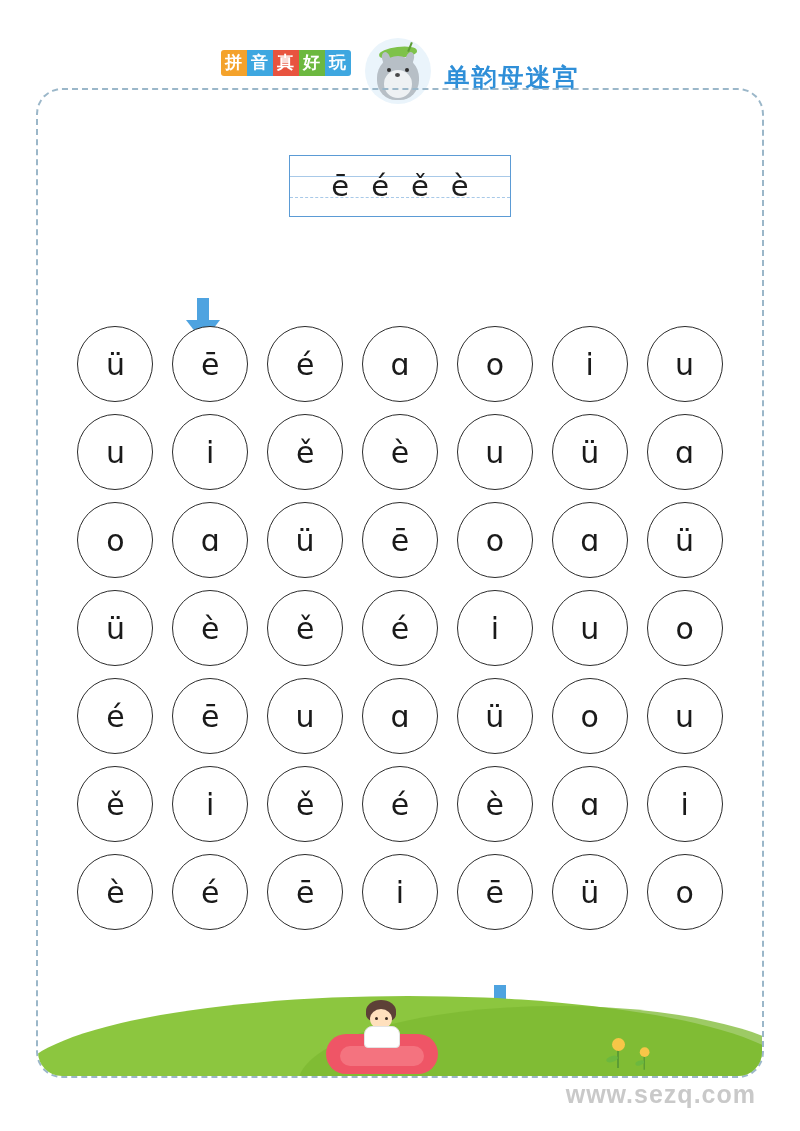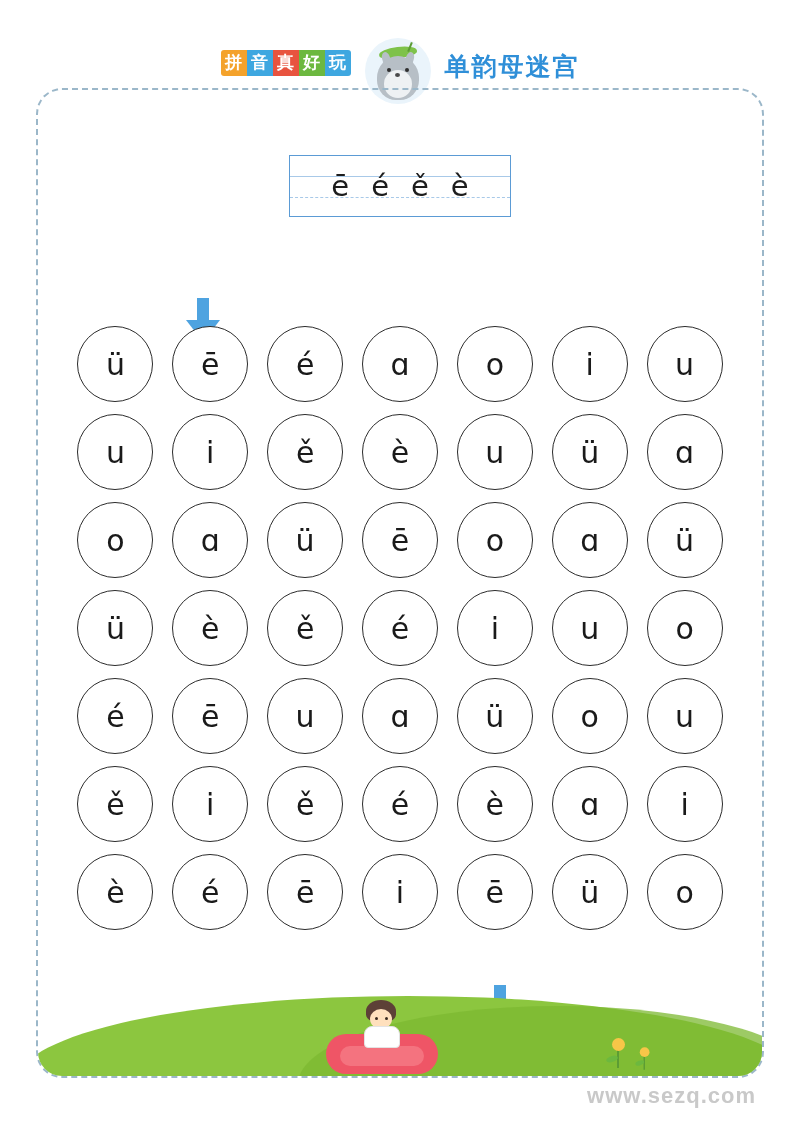--- a/index.html
+++ b/index.html
@@ -125,21 +125,21 @@
     position: absolute;
     top: 35px;
     left: 30px;
     width: 5px;
     height: 4px;
     background: #4a4a4a;
     border-radius: 50%;
   }
 
   .title {
-    margin-top: 12px;
+    margin-top: 23px;
     color: #2f8fd8;
     font-size: 25px;
     font-weight: bold;
     letter-spacing: 2px;
   }
 
   
   .frame {
     position: absolute;
     left: 36px;
@@ -371,21 +371,21 @@
     background: #6cb83f; border-radius: 50%;
     transform: rotate(-18deg);
   }
   .flower2 { left: 592px; bottom: 2px; transform: scale(.75); }
 
   
   .watermark {
     position: absolute;
     right: 44px;
     bottom: 22px;
-    font-size: 22px;
+    font-size: 25px;
     color: #c9c9c9;
     font-weight: bold;
     letter-spacing: 1px;
     font-family: "Liberation Sans", sans-serif;
   }
 </style>
 </head>
 <body>
 
 <div class="page">

